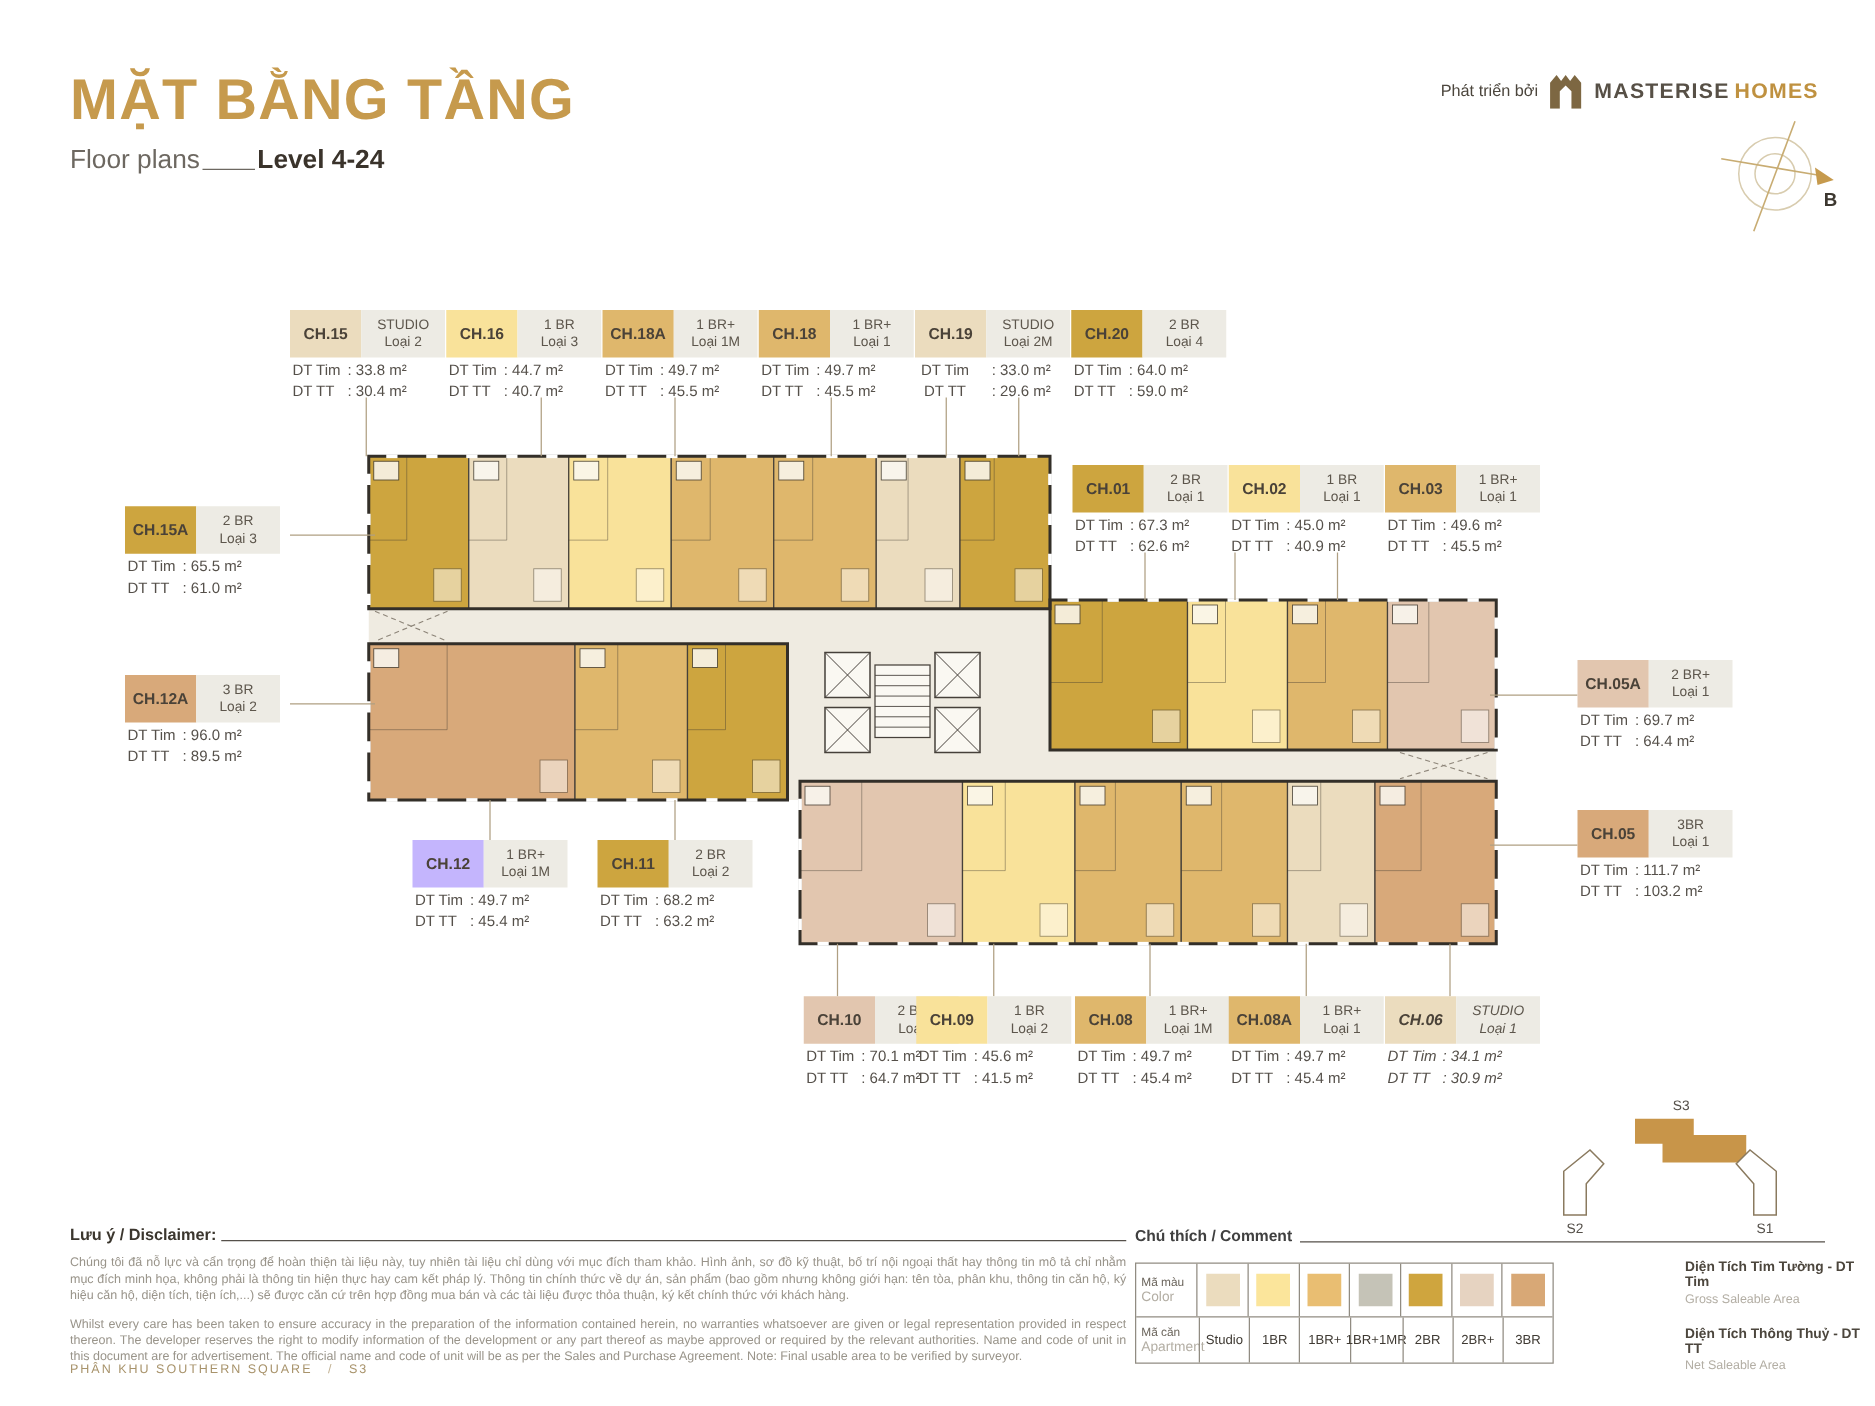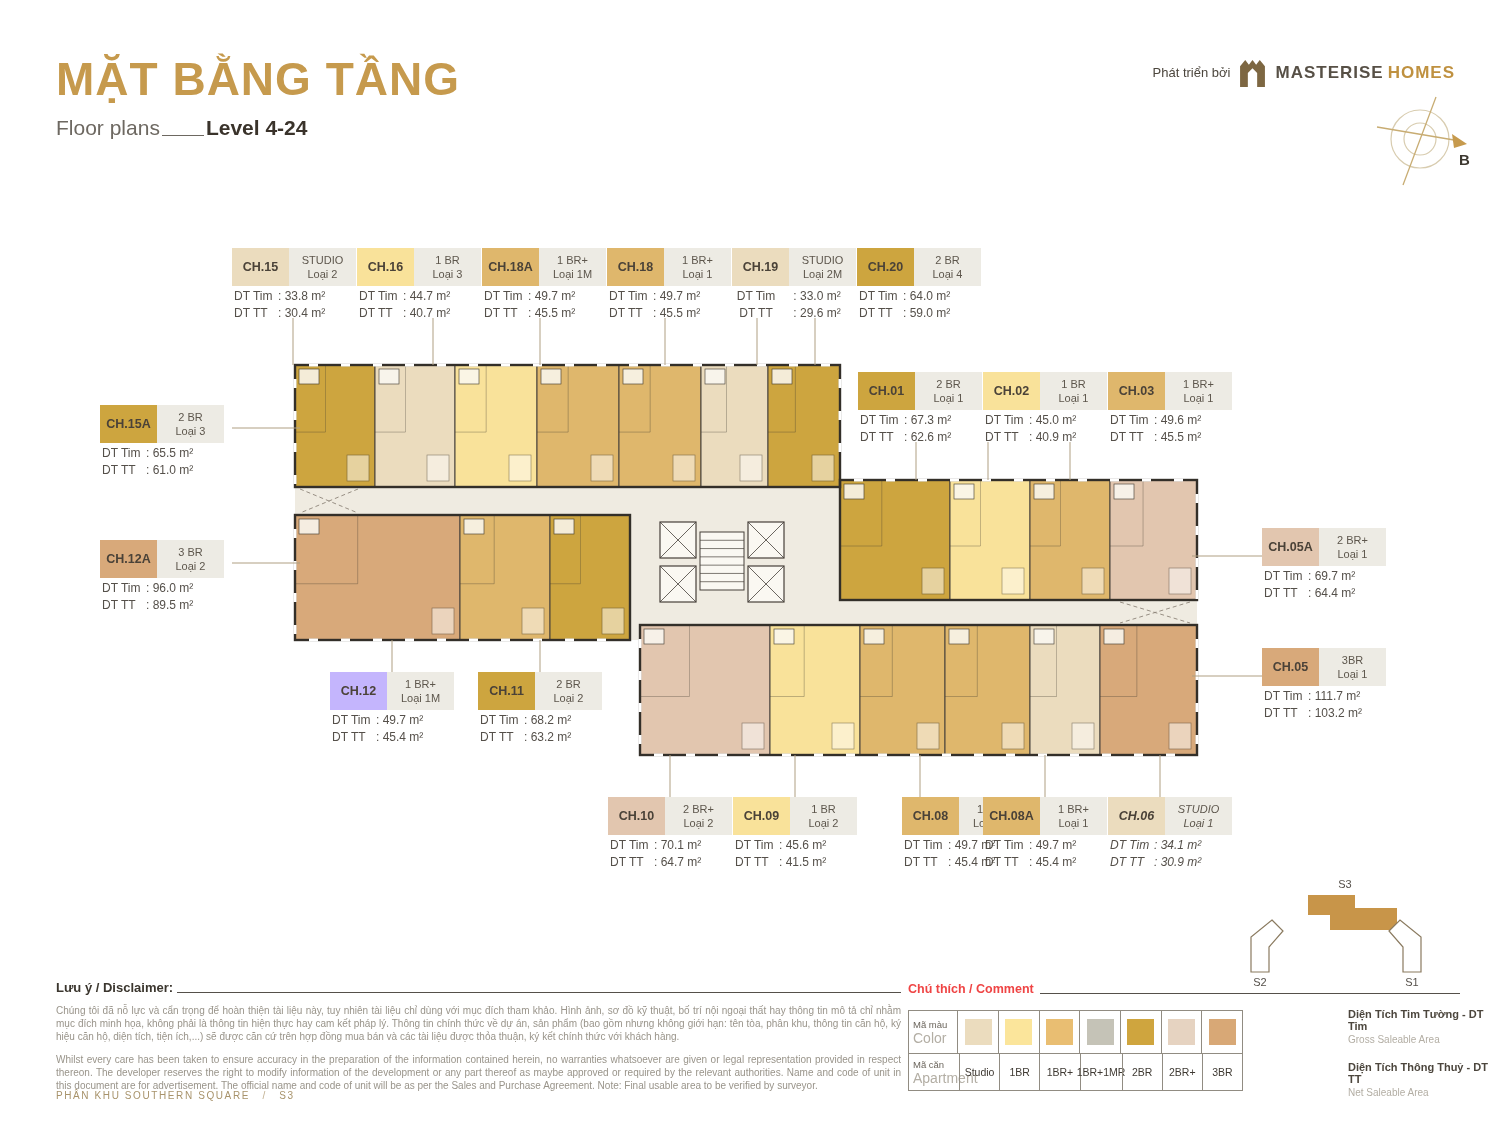--- a/index.html
+++ b/index.html
@@ -27,31 +27,31 @@
         justify-content:center;font-size:11px;color:#5d564c;line-height:1.3;}
   .c-row{display:flex;font-size:12px;color:#55504a;margin-top:3px;padding-left:2px;}
   .c-row .ck{width:44px;}
   .c-row .cv{flex:1;}
   
   .disc{position:absolute;left:56px;top:980px;width:845px;}
   .disc-title{display:flex;align-items:flex-end;font-size:13px;font-weight:bold;color:#3b362e;}
   .disc-title .rule{flex:1;border-bottom:1px solid #55504a;margin-left:4px;margin-bottom:2px;}
   .disc p{margin:9px 0 0 0;font-size:10px;line-height:1.32;color:#99948a;text-align:justify;}
   .legend{position:absolute;left:908px;top:982px;width:552px;}
-  .legend-title{display:flex;align-items:flex-end;font-size:12.5px;font-weight:bold;color:#ef4444;}
+  .legend-title{display:flex;align-items:flex-end;font-size:12.5px;font-weight:bold;color:#404040;}
   .legend-title .rule{flex:1;border-bottom:1px solid #55504a;margin-left:6px;margin-bottom:2px;}
   .legend-table{margin-top:14px;width:333px;border:1px solid #918c82;}
   .lg-row{display:flex;}
   .lg-row + .lg-row{border-top:1px solid #918c82;}
   .lg-cell{width:41px;display:flex;align-items:center;justify-content:center;border-left:1px solid #918c82;}
   .lg-cell.head{width:46px;border-left:none;flex-direction:column;align-items:flex-start;justify-content:center;padding-left:4px;}
   .lg-row1 .lg-cell{height:42px;}
   .lg-row2 .lg-cell{height:36px;font-size:10.5px;color:#3f3a33;}
   .lg-head-main{font-size:9.5px;color:#6b655c;}
-  .lg-head-sub{font-size:14px;color:#b3aea4;}
+  .lg-head-sub{font-size:11px;color:#b3aea4;}
   .swatch{width:27px;height:26px;}
   .areadefs{position:absolute;left:1348px;top:1008px;}
   .adef{margin-bottom:16px;}
   .adef .vi{font-size:11px;font-weight:bold;color:#4c463d;}
   .adef .en{font-size:10px;color:#b3aea4;margin-top:2px;}
   .footer{position:absolute;left:56px;top:1090px;font-size:10px;letter-spacing:1.6px;color:#A8936B;}
   .footer .sep{margin:0 8px;color:#c2b193;}
   
   .layer{position:absolute;left:0;top:0;pointer-events:none;}
 </style>
@@ -566,21 +566,21 @@
       </div>
       <div class="c-row">
         <span class="ck">DT Tim</span>
         <span class="cv">: 68.2 m²</span>
       </div>
       <div class="c-row">
         <span class="ck">DT TT</span>
         <span class="cv">: 63.2 m²</span>
       </div>
     </div>
-    <div class="callout" style="left: 608px; top: 797px;">
+    <div class="callout" style="left: 643px; top: 797px;">
       <div class="c-boxes">
         <div class="c-id" style="background:#E2C6AF">CH.10</div>
         <div class="c-type">
           <span>2 BR+</span>
           <span>Loại 2</span>
         </div>
       </div>
       <div class="c-row">
         <span class="ck">DT Tim</span>
         <span class="cv">: 70.1 m²</span>
@@ -600,21 +600,21 @@
       </div>
       <div class="c-row">
         <span class="ck">DT Tim</span>
         <span class="cv">: 45.6 m²</span>
       </div>
       <div class="c-row">
         <span class="ck">DT TT</span>
         <span class="cv">: 41.5 m²</span>
       </div>
     </div>
-    <div class="callout" style="left: 902px; top: 797px;">
+    <div class="callout" style="left: 860px; top: 797px;">
       <div class="c-boxes">
         <div class="c-id" style="background:#DFB76C">CH.08</div>
         <div class="c-type">
           <span>1 BR+</span>
           <span>Loại 1M</span>
         </div>
       </div>
       <div class="c-row">
         <span class="ck">DT Tim</span>
         <span class="cv">: 49.7 m²</span>

